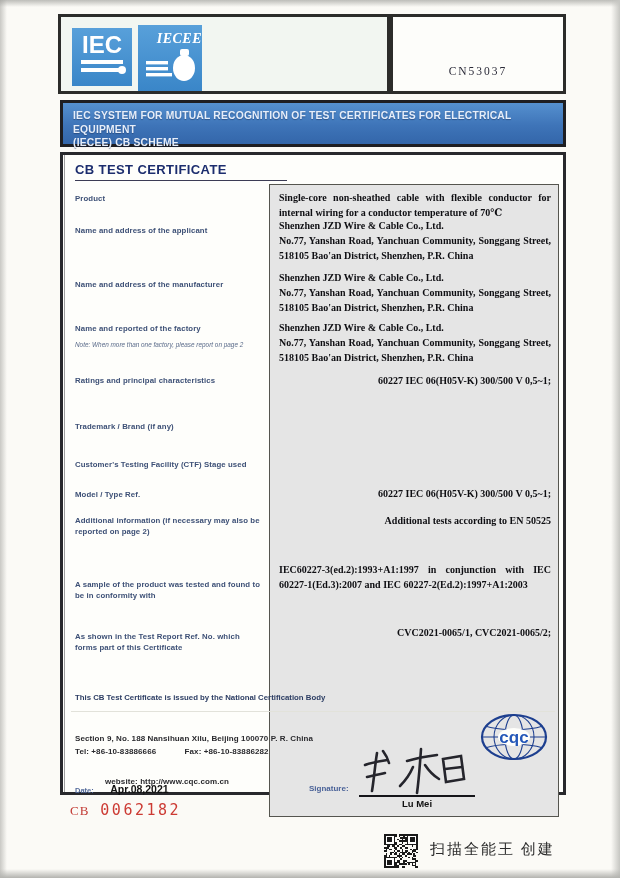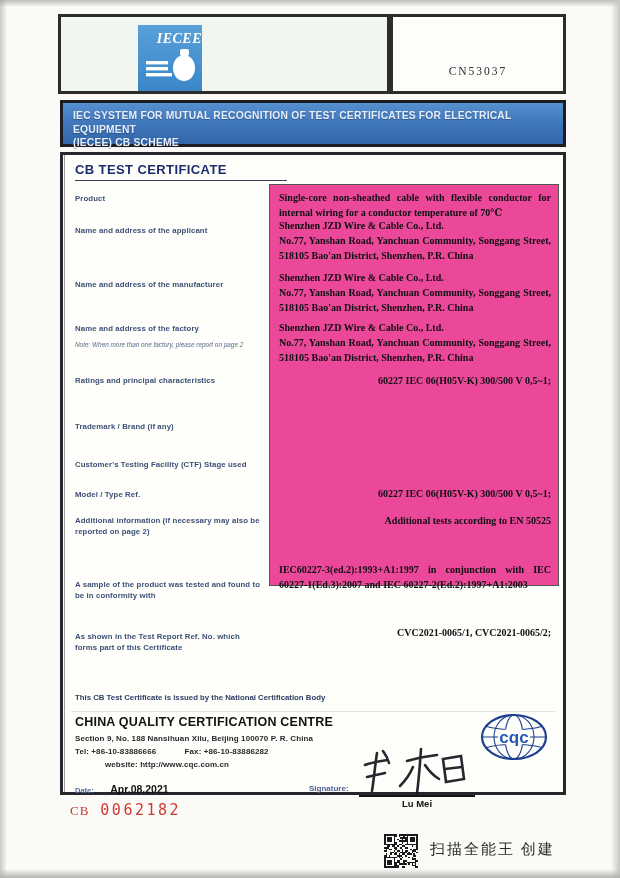--- a/index.html
+++ b/index.html
@@ -51,34 +51,34 @@
   .main-box .inner-line { position:absolute; left:1px; top:0; bottom:0; width:0; border-left:1px solid rgba(40,40,45,.45); }
 
   .cert-title { position:absolute; left:12px; top:7px; font-size:13px; font-weight:bold; color:#1c2d6e;
     letter-spacing:.4px; border-bottom:1.5px solid #3c3c55; padding:0 60px 3px 0; }
 
   .f-label { position:absolute; left:12px; width:188px; font-size:7.8px; font-weight:bold;
     color:#3d5076; line-height:1.45; letter-spacing:.1px; }
   .f-note { position:absolute; left:12px; width:200px; font-size:6.4px; font-style:italic;
     color:#5a6b8a; }
 
-  .value-box { position:absolute; left:206px; top:29px; width:290px; height:402px;
-    border:1.5px solid #55554f; background:#ec4899; }
+  .value-box { position:absolute; left:206px; top:29px; width:290px; height:633px;
+    border:1.5px solid #55554f; background:#e5e5e5; }
   .v-text { position:absolute; left:9px; width:272px; font-family:"Liberation Serif","DejaVu Serif",serif;
     font-size:10px; font-weight:bold; color:#0e0e12; line-height:1.5; text-align:justify; }
   .v-text.last-left { text-align:right; }
 
   .issuer-note { position:absolute; left:12px; top:538px; font-size:7.8px; font-weight:bold; color:#2c3d63; }
   .footer-rule { position:absolute; left:8px; right:8px; top:556px; border-top:1px solid #e2e2da; }
 
   .ncb-name { position:absolute; left:12px; top:560px; font-size:12.5px; font-weight:bold; color:#111; letter-spacing:.2px; }
   .ncb-line { position:absolute; left:12px; font-size:8px; font-weight:bold; color:#2a2a2e; letter-spacing:.1px; }
   .ncb-address { top:579px; }
   .ncb-telfax { top:592px; }
-  .ncb-web { top:605px;padding-left:30px; }
+  .ncb-web { top:622px;padding-left:30px; }
   .telgap { display:inline-block; width:26px; }
 
   .date-row { position:absolute; left:12px; top:624px; }
   .date-label { font-size:7.5px; font-weight:bold; color:#52699a; margin-right:12px; }
   .date-value { font-size:10.5px; font-weight:bold; color:#111; }
 
   .sig-label { position:absolute; left:246px; top:629px; font-size:8px; font-weight:bold; color:#4a6298; }
   .sig-strokes { position:absolute; left:292px; top:588px; }
   .sig-line { position:absolute; left:296px; top:640px; width:116px; border-top:2px solid #15151a; }
   .sig-name { position:absolute; left:296px; top:643px; width:116px; text-align:center;
@@ -95,20 +95,27 @@
   .qr-wrap { position:absolute; left:384px; top:834px; width:34px; height:34px; }
   .wm-text { position:absolute; left:430px; top:840px; font-size:15px; color:#2c2c2c; letter-spacing:2px;
     font-family:"Liberation Serif","DejaVu Serif",serif; }
 </style>
 </head>
 <body>
 
 <div class="screen">
 
   <div class="logos-box">
+    <div class="iec-logo">
+      <div class="iec-txt">IEC</div>
+      <div class="iec-bar"></div>
+      <div class="iec-bar b2">
+        <span class="iec-dot"></span>
+      </div>
+    </div>
     <div class="iecee-logo">
       <div class="iecee-txt">IECEE</div>
       <svg class="iecee-art" width="54" height="34" viewBox="0 0 54 34">
         <g fill="#ffffff">
           <rect x="3" y="12" width="22" height="3.4"></rect>
           <rect x="3" y="18" width="22" height="3.4"></rect>
           <rect x="3" y="24" width="26" height="3.4"></rect>
           <rect x="37" y="0" width="9" height="7" rx="2"></rect>
           <ellipse cx="41" cy="19" rx="11" ry="13"></ellipse>
         </g>
@@ -126,21 +133,21 @@
   </div>
 
   <div class="main-box">
     <div class="inner-line"></div>
 
     <div class="cert-title">CB TEST CERTIFICATE</div>
 
     <div class="f-label" style="top:38px">Product</div>
     <div class="f-label" style="top:70px">Name and address of the applicant</div>
     <div class="f-label" style="top:124px">Name and address of the manufacturer</div>
-    <div class="f-label" style="top:168px">Name and address of the factory</div>
+    <div class="f-label" style="top:168px">Name and reported of the factory</div>
     <div class="f-note" style="top:186px">Note: When more than one factory, please report on page 2</div>
     <div class="f-label" style="top:220px">Ratings and principal characteristics</div>
     <div class="f-label" style="top:266px">Trademark / Brand (if any)</div>
     <div class="f-label" style="top:304px">Customer's Testing Facility (CTF) Stage used</div>
     <div class="f-label" style="top:334px">Model / Type Ref.</div>
     <div class="f-label" style="top:360px">Additional information (if necessary may also be reported on page 2)</div>
     <div class="f-label" style="top:424px">A sample of the product was tested and found to be in conformity with</div>
     <div class="f-label" style="top:476px">As shown in the Test Report Ref. No. which forms part of this Certificate</div>
 
     <div class="value-box">
@@ -156,21 +163,20 @@
       <div class="v-text last-left" style="top:272px"></div>
       <div class="v-text last-left" style="top:301px">60227 IEC 06(H05V-K) 300/500 V 0,5~1;</div>
       <div class="v-text last-left" style="top:328px">Additional tests according to EN 50525</div>
       <div class="v-text" style="top:377px">IEC60227-3(ed.2):1993+A1:1997 in conjunction with IEC 60227-1(Ed.3):2007 and IEC 60227-2(Ed.2):1997+A1:2003</div>
       <div class="v-text last-left" style="top:440px">CVC2021-0065/1, CVC2021-0065/2;</div>
     </div>
 
     <div class="issuer-note">This CB Test Certificate is issued by the National Certification Body</div>
     <div class="footer-rule"></div>
 
-    <div class="ncb-name">CHINA QUALITY CERTIFICATION CENTRE</div>
     <div class="ncb-line ncb-address">Section 9, No. 188 Nansihuan Xilu, Beijing 100070 P. R. China</div>
     <div class="ncb-line ncb-telfax">
       <span>Tel: +86-10-83886666</span><span class="telgap"></span>
       <span>Fax: +86-10-83886282</span>
     </div>
     <div class="ncb-line ncb-web">website: http://www.cqc.com.cn</div>
 
     <div class="date-row">
       <span class="date-label">Date:</span>
       <span class="date-value">Apr.08,2021</span>

